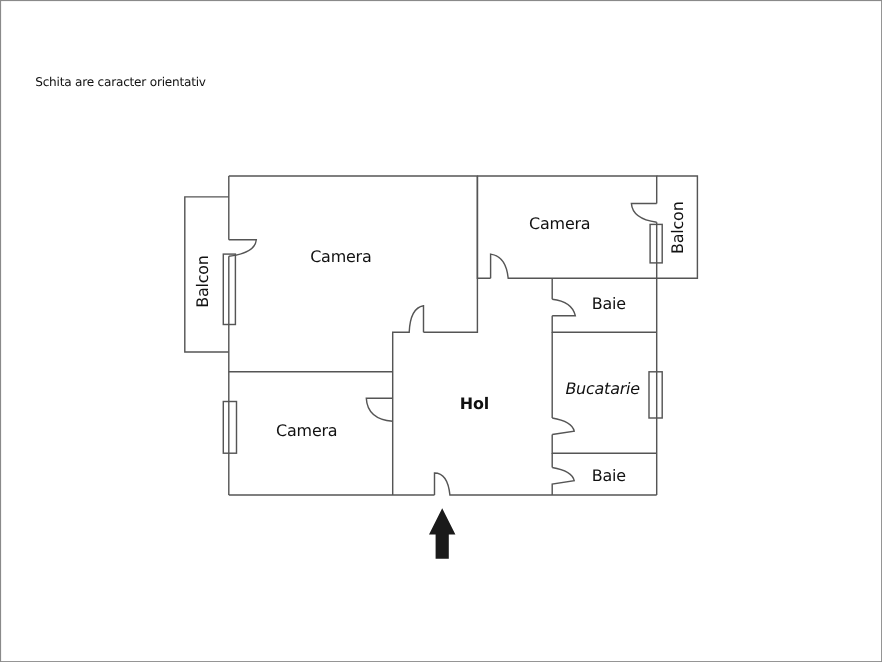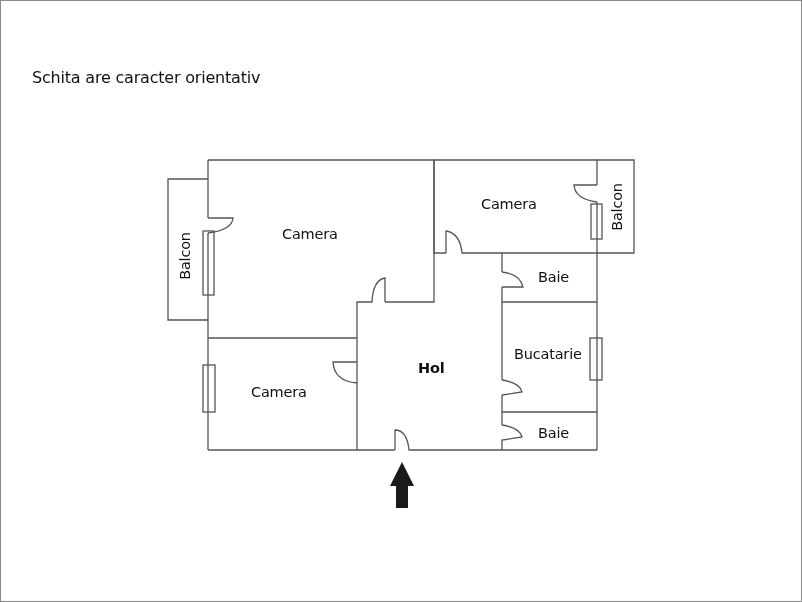--- a/index.html
+++ b/index.html
@@ -3,21 +3,21 @@
 <meta charset="utf-8">
 <style>
   html, body { margin: 0; padding: 0; background: #ffffff; }
   body { width: 802px; height: 602px; position: relative; overflow: hidden; }
   .frame {
     position: absolute; left: 0; top: 0; width: 800px; height: 600px;
     border: 1px solid #8a8a8a; box-sizing: content-box; background: #fff;
   }
   .note {
     position: absolute; left: 32px; top: 68px;
-    font-family: "DejaVu Sans", sans-serif; font-size: 16px; color: #111;
+    font-family: "DejaVu Sans", sans-serif; font-size: 11px; color: #111;
     letter-spacing: -0.2px;
   }
   svg.plan { position: absolute; left: 0; top: 0; }
   .lbl {
     position: absolute; font-family: "DejaVu Sans", sans-serif;
     font-size: 14.5px; color: #111; white-space: nowrap; letter-spacing: -0.2px;
   }
   .rot { transform-origin: center center; transform: rotate(-90deg); }
 </style>
 </head>
@@ -70,16 +70,16 @@
   </g>
 
   <path d="M402,462 L414,486 L408,486 L408,508 L396,508 L396,486 L390,486 Z" fill="#1a1a1a"></path>
 </svg>
 
 <div class="lbl" style="left:282px; top:226px;">Camera</div>
 <div class="lbl" style="left:481px; top:196px;">Camera</div>
 <div class="lbl" style="left:251px; top:384px;">Camera</div>
 <div class="lbl" style="left:418px; top:360px;font-weight:bold;">Hol</div>
 <div class="lbl" style="left:538px; top:269px;">Baie</div>
-<div class="lbl" style="left:514px; top:346px;">Bucatarie</div>
+<div class="lbl" style="left:514px; top:346px;font-style:italic;">Bucatarie</div>
 <div class="lbl" style="left:538px; top:425px;">Baie</div>
 <div class="lbl rot" style="left:160px; top:248px; width:50px; text-align:center;">Balcon</div>
 <div class="lbl rot" style="left:592px; top:199px; width:50px; text-align:center;">Balcon</div>
 
 </body></html>

